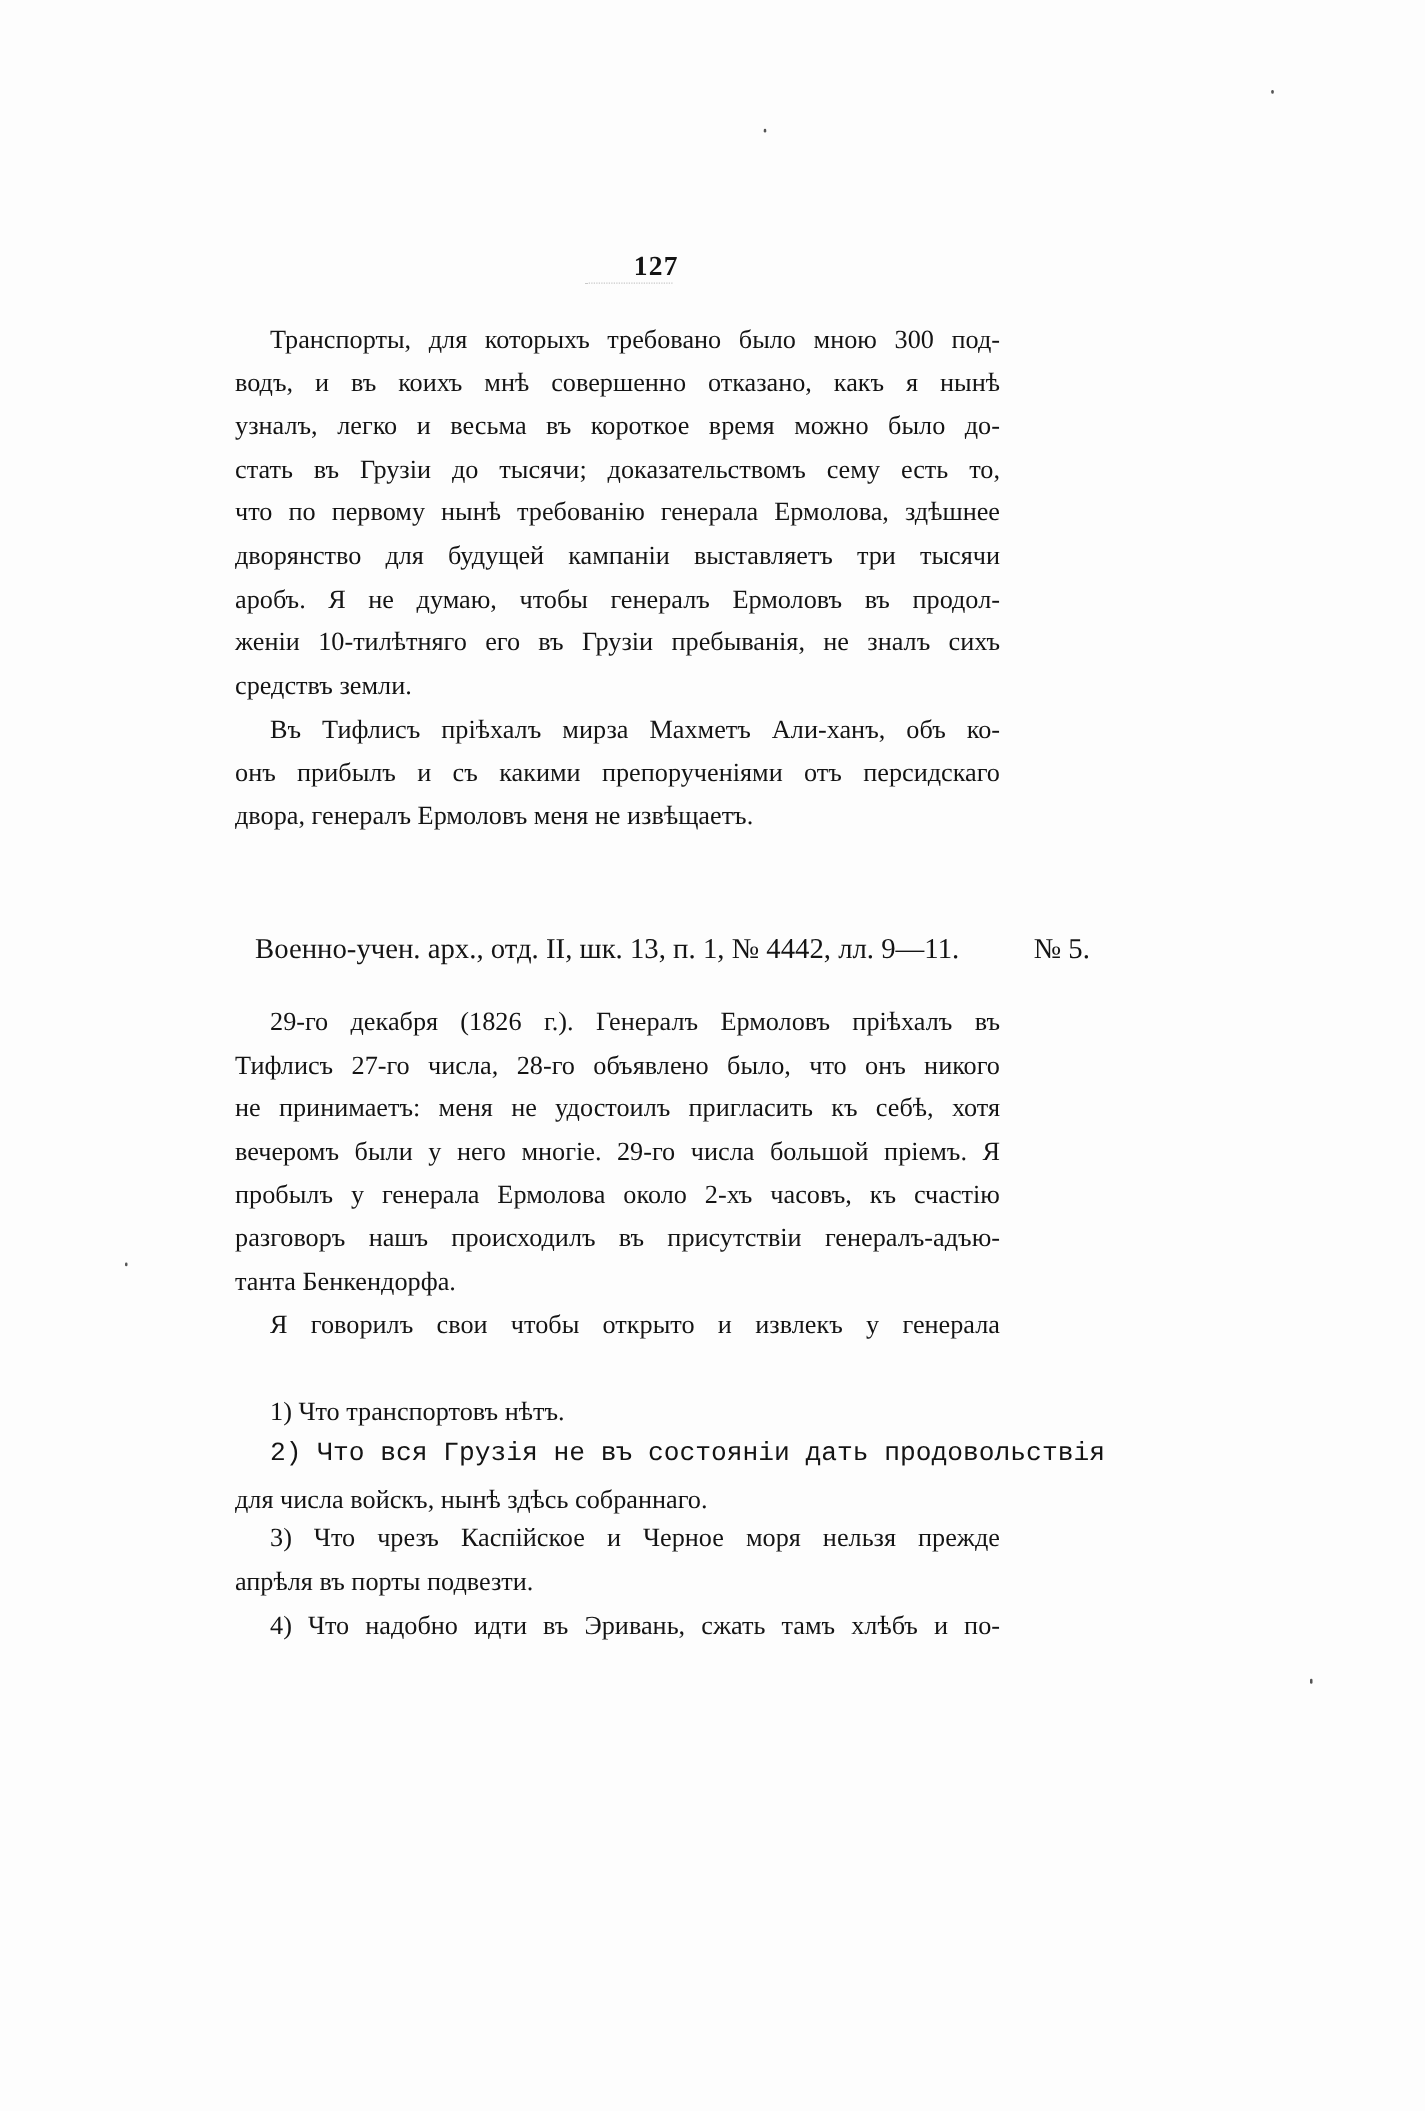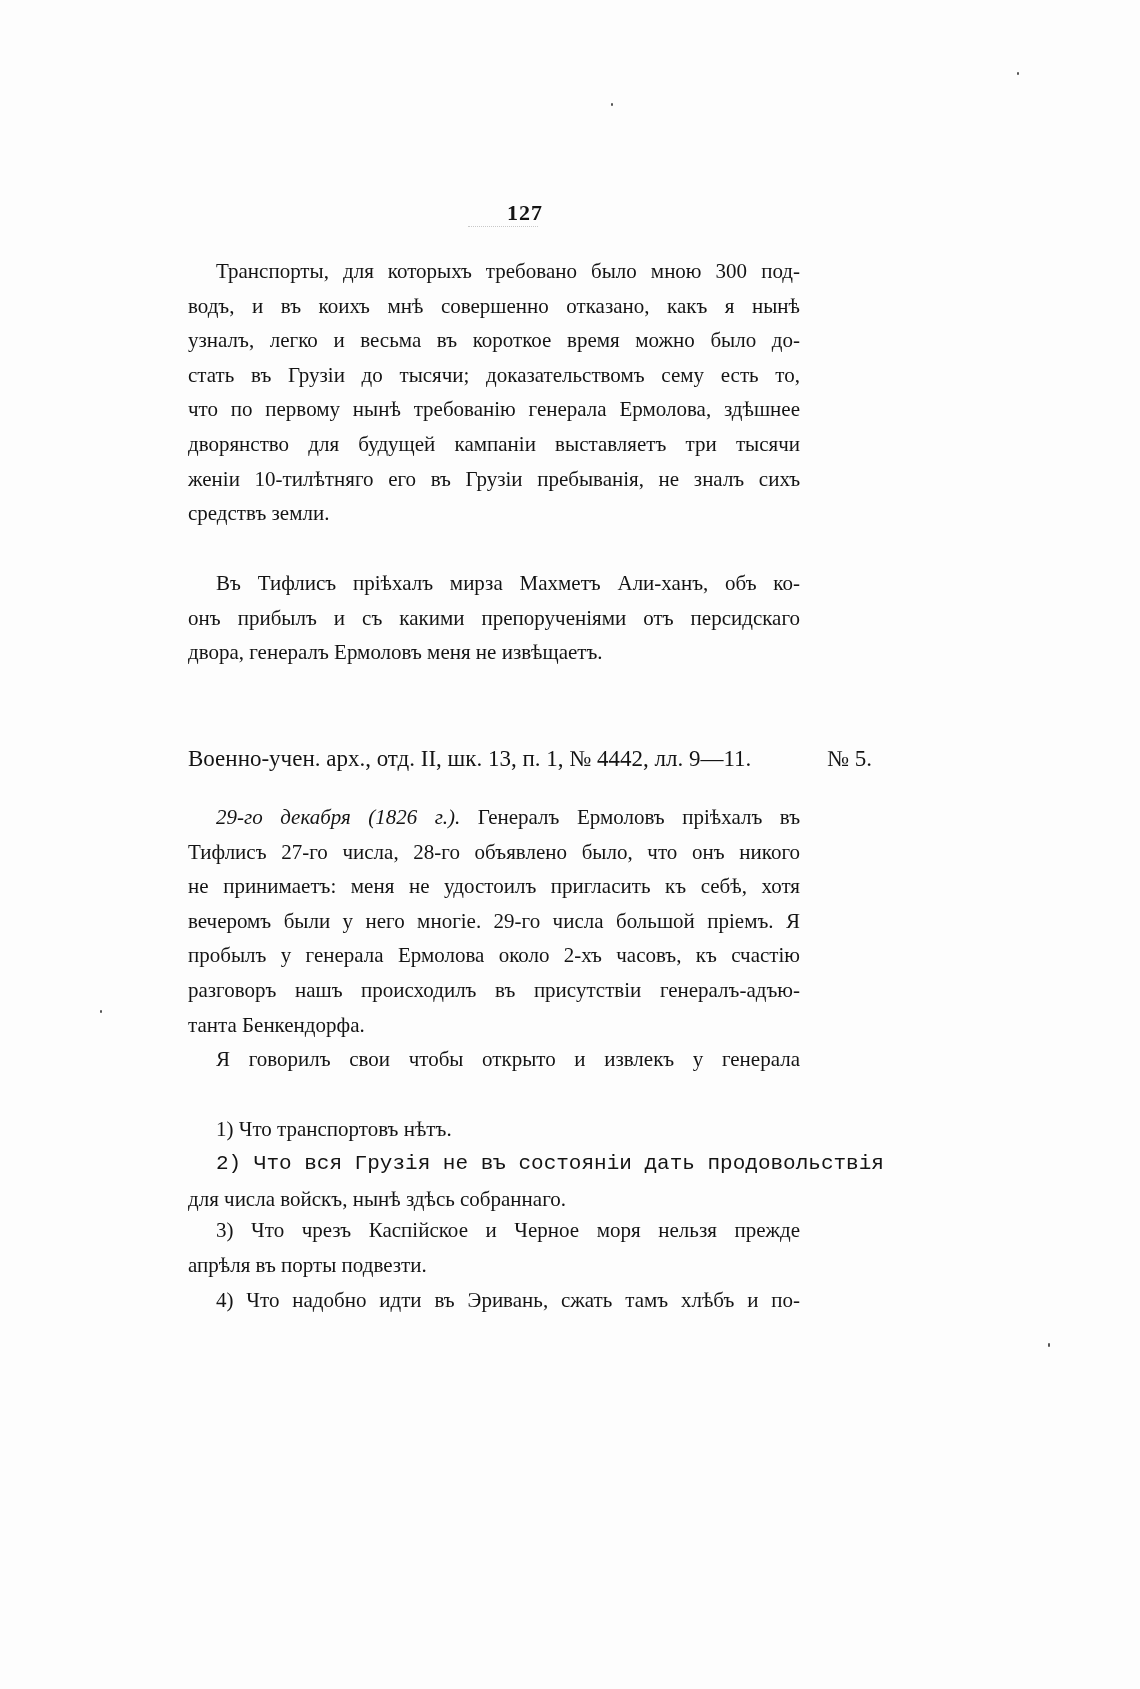--- a/index.html
+++ b/index.html
@@ -49,39 +49,38 @@
       text-align-last: justify;
     }
     .text-block .line.last {
       text-align-last: left;
     }
     #block1 { top: 254px; }
     #block2 { top: 566px; }
     .source-line {
       position: absolute;
       top: 746px;
-      left: 188px;
+      left: 204px;
       font-size: 23px;
       white-space: nowrap;
     }
     .doc-number {
       position: absolute;
       top: 746px;
       left: 827px;
       font-size: 23px;
       white-space: nowrap;
     }
     #block3 { top: 800px; }
     #block4 { top: 1042px; }
     #block5 { top: 1112px; }
     #block6 { top: 1147px; }
     #block7 { top: 1213px; }
     #block8 { top: 1283px; }
     .date-italic {
-      font-style: italic;
     }
     .speck {
       position: absolute;
       background: #555;
       border-radius: 1px;
     }
   </style>
 </head>
 <body>
 
@@ -90,20 +89,21 @@
   <div class="page-number">127</div>
   <div class="page-number-underline"></div>
 
   <div class="text-block" id="block1">
     <span class="line" style="padding-left: 28px; text-indent: 0px; margin-left: 0px; box-sizing: border-box; width: 100%; position: relative; left: 0px;"><span style="display:inline-block;width:0;"></span><span>Транспорты, для которыхъ требовано было мною 300 под-</span></span>
     <span class="line">водъ, и въ коихъ мнѣ совершенно отказано, какъ я нынѣ</span>
     <span class="line">узналъ, легко и весьма въ короткое время можно было до-</span>
     <span class="line">стать въ Грузіи до тысячи; доказательствомъ сему есть то,</span>
     <span class="line">что по первому нынѣ требованію генерала Ермолова, здѣшнее</span>
     <span class="line">дворянство для будущей кампаніи выставляетъ три тысячи</span>
+    <span class="line">аробъ. Я не думаю, чтобы генералъ Ермоловъ въ продол-</span>
     <span class="line">женіи 10-тилѣтняго его въ Грузіи пребыванія, не зналъ сихъ</span>
     <span class="line last">средствъ земли.</span>
   </div>
 
   <div class="text-block" id="block2">
     <span class="line" style="padding-left: 28px; text-indent: 0px; margin-left: 0px; box-sizing: border-box; width: 100%; position: relative; left: 0px;">Въ Тифлисъ пріѣхалъ мирза Махметъ Али-ханъ, объ ко-</span>
     <span class="line">онъ прибылъ и съ какими препорученіями отъ персидскаго</span>
     <span class="line last">двора, генералъ Ермоловъ меня не извѣщаетъ.</span>
   </div>
 

